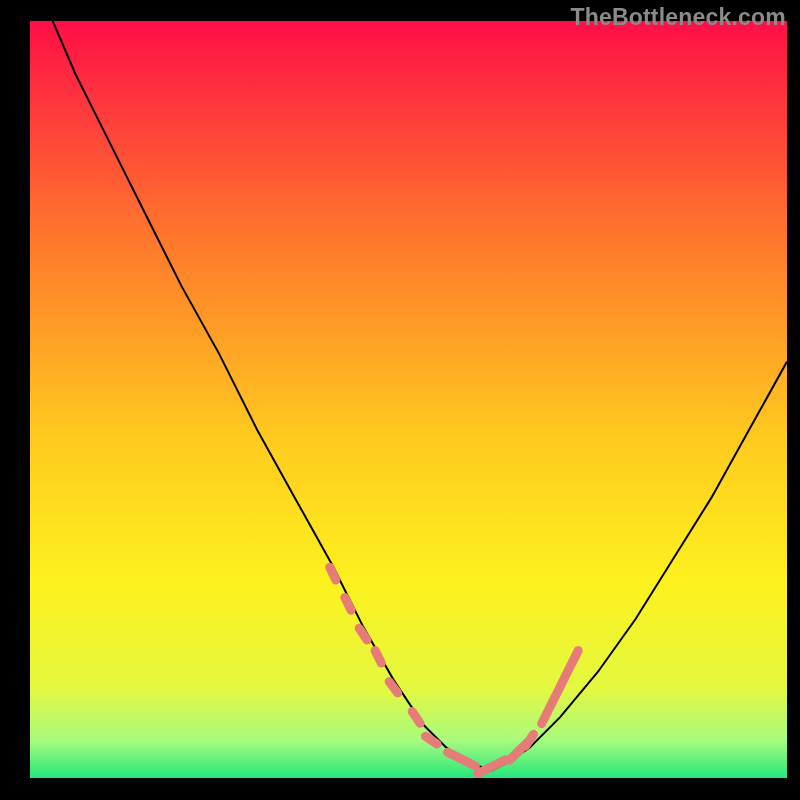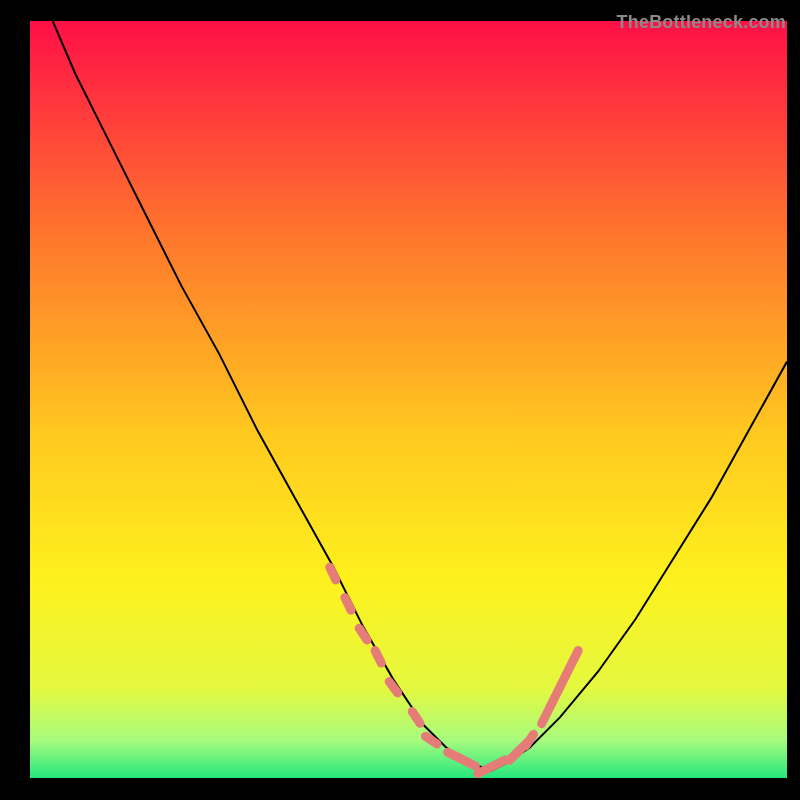--- a/index.html
+++ b/index.html
@@ -20,24 +20,24 @@
   }
   .gradient {
     position: absolute;
     left: 0;
     top: 0;
     width: 757px;
     height: 757px;
   }
   .watermark {
     position: absolute;
-    top: 12px;
+    top: 4px;
     right: 14px;
     font-family: Arial, Helvetica, sans-serif;
-    font-size: 18px;
+    font-size: 23px;
     font-weight: 700;
     color: #8a8a8a;
     letter-spacing: 0.2px;
   }
   svg.curve {
     position: absolute;
     left: 0;
     top: 0;
   }
 </style>

